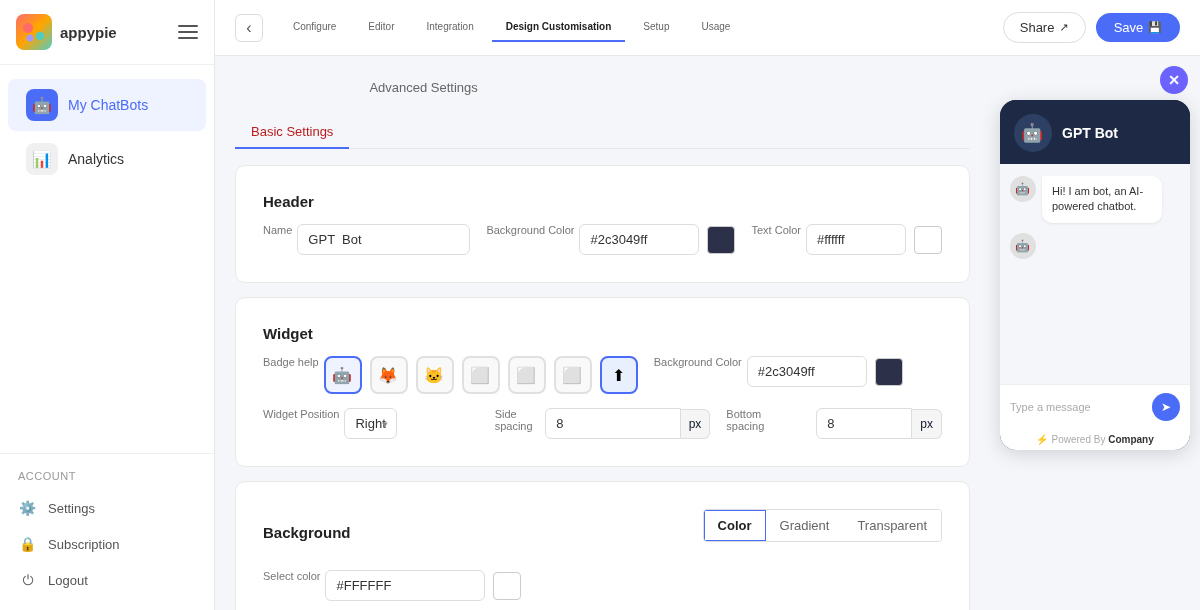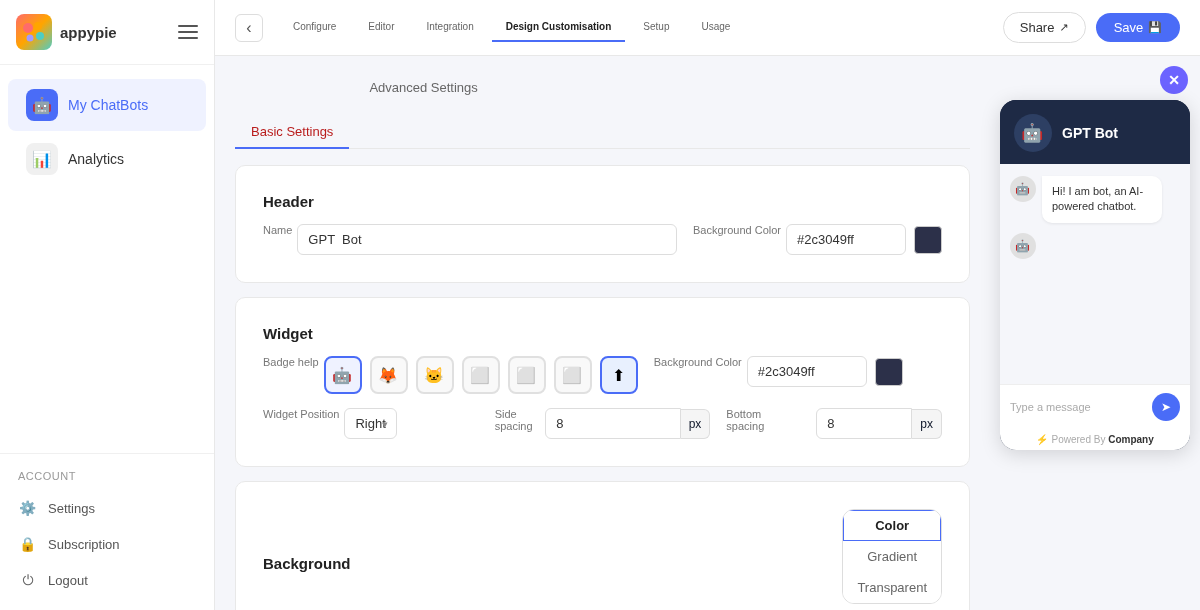--- a/index.html
+++ b/index.html
@@ -200,21 +200,21 @@
     .input-with-unit input { border-radius: 6px 0 0 6px; }
     .unit-label {
       border: 1px solid #ddd; border-left: none;
       border-radius: 0 6px 6px 0;
       padding: 7px 8px;
       font-size: 12px; color: #0f172a;
       background: #f5f5f5;
     }
 
     
-    .bg-toggle { display: flex; gap: 0; border: 1px solid #ddd; border-radius: 12px; overflow: hidden; margin-bottom: 14px; flex-direction: column; }
+    .bg-toggle { display: flex; gap: 0; border: 1px solid #ddd; border-radius: 4px; overflow: hidden; margin-bottom: 14px; }
     .bg-toggle-btn {
       flex: 1; padding: 8px 14px; font-size: 13px;
       background: #fff; border: none; cursor: pointer; color: #666;
     }
     .bg-toggle-btn.active { background: #fff; color: #222; font-weight: 600; box-shadow: inset 0 0 0 1px #4a6cf7; }
 
     
     #right-panel {
       width: 210px;
       padding: 10px 12px;
@@ -382,20 +382,27 @@
             <label class="form-label">Name</label>
             <input class="form-input" type="text" value="GPT  Bot" style="">
           </div>
           <div class="form-group">
             <label class="form-label">Background Color</label>
             <div class="color-input-row">
               <input class="form-input" type="text" style="width: 120px;" value="#2c3049ff">
               <div class="color-swatch" style="background:#2c3049;"></div>
             </div>
           </div>
+          <div class="form-group">
+            <label class="form-label">Text Color</label>
+            <div class="color-input-row">
+              <input class="form-input" type="text" style="width: 100px;" value="#ffffff">
+              <div class="color-swatch" style="background:#ffffff;border:1px solid #ccc;"></div>
+            </div>
+          </div>
         </div>
       </div>
 
       <div class="settings-card">
         <div class="card-title">Widget</div>
         <div class="form-row" style="margin-bottom:14px;">
           <div class="form-group">
             <label class="form-label">Badge help</label>
             <div class="badge-row">
               <div class="badge-option active">🤖</div>

